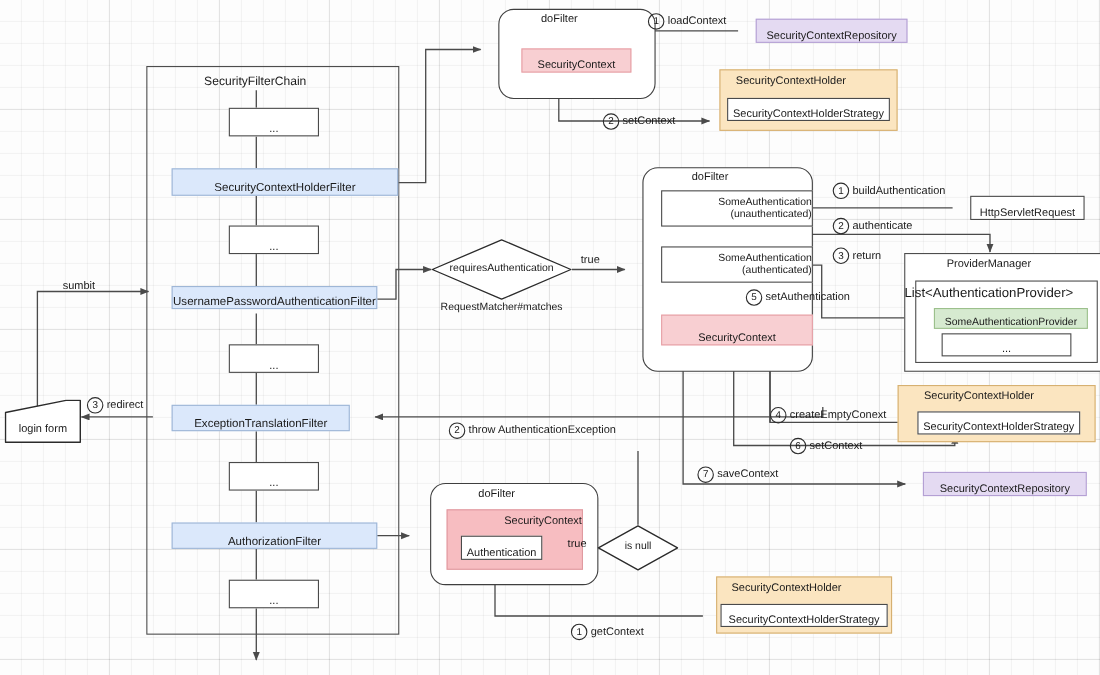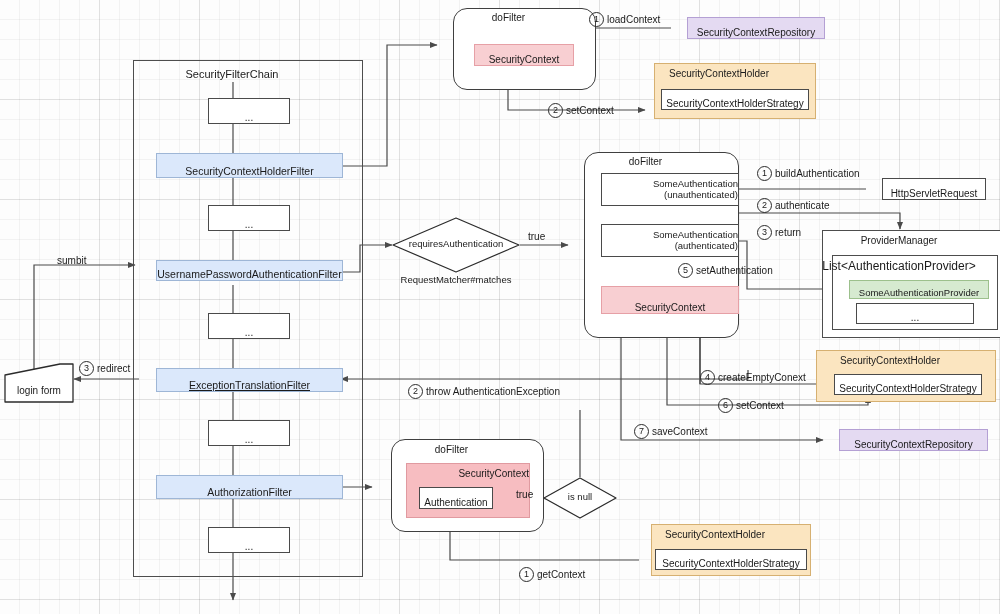--- a/index.html
+++ b/index.html
@@ -109,37 +109,37 @@
     </g>
   </svg>
 
   <div class="node container" style="left:117px;top:60px;width:230px;height:517px;"></div>
   <div class="title" style="left:117px;width:230px;top:68px;font-size:11px;">SecurityFilterChain</div>
 
   <div class="node plain" style="left:192px;top:98px;width:82px;height:26px;font-size:10px;">
     <span>...</span>
   </div>
 
-  <div class="node blue" style="left:140px;top:153px;width:187px;height:25px;font-size:10.5px;">
+  <div class="node blue" style="left:140px;top:153px;width:206px;height:25px;font-size:10.5px;">
     <span>SecurityContextHolderFilter</span>
   </div>
 
   <div class="node plain" style="left:192px;top:205px;width:82px;height:26px;font-size:10px;">
     <span>...</span>
   </div>
 
   <div class="node blue" style="left:140px;top:260px;width:187px;height:21px;font-size:10.5px;">
     <span>UsernamePasswordAuthenticationFilter</span>
   </div>
 
   <div class="node plain" style="left:192px;top:313px;width:82px;height:26px;font-size:10px;">
     <span>...</span>
   </div>
 
-  <div class="node blue" style="left:140px;top:368px;width:187px;height:24px;font-size:10.5px;text-decoration:underline;">
+  <div class="node blue" style="left:140px;top:368px;width:162px;height:24px;font-size:10.5px;">
     <span>ExceptionTranslationFilter</span>
   </div>
 
   <div class="node plain" style="left:192px;top:420px;width:82px;height:26px;font-size:10px;">
     <span>...</span>
   </div>
 
   <div class="node blue" style="left:140px;top:475px;width:187px;height:24px;font-size:10.5px;">
     <span>AuthorizationFilter</span>
   </div>

